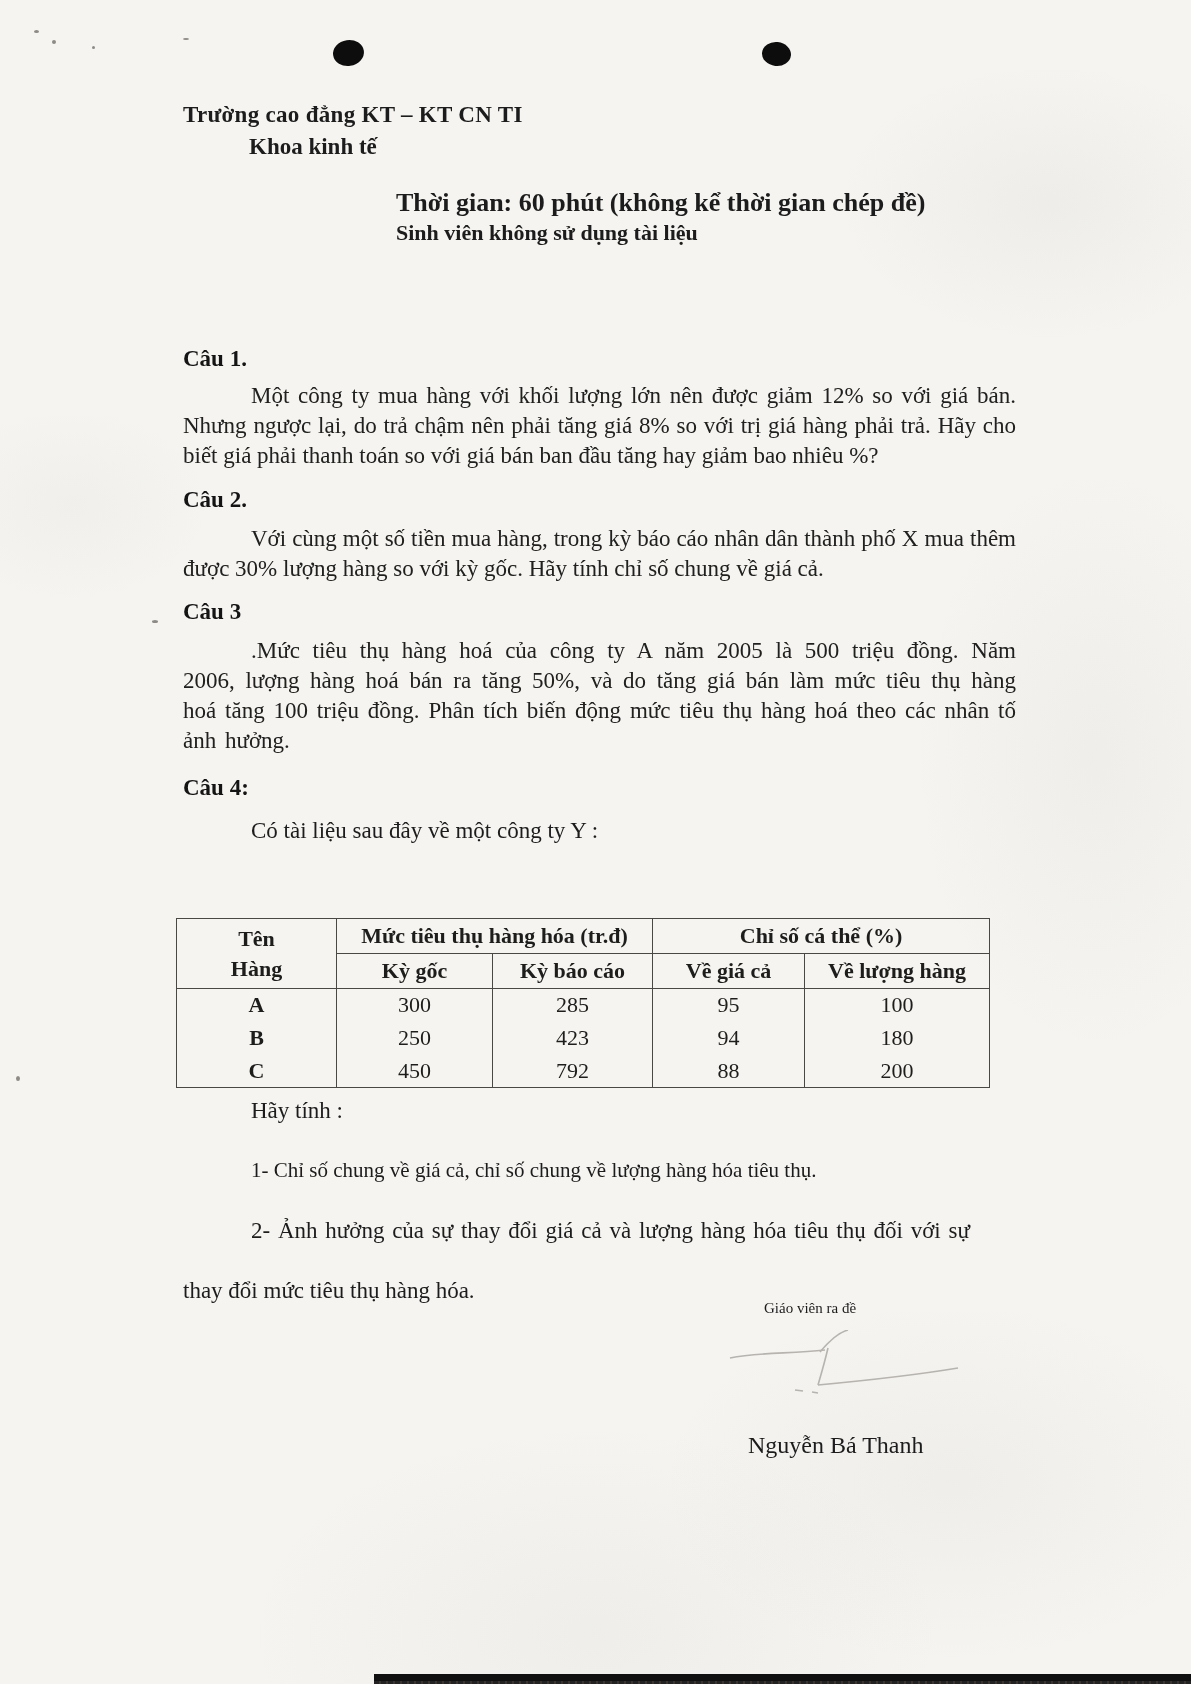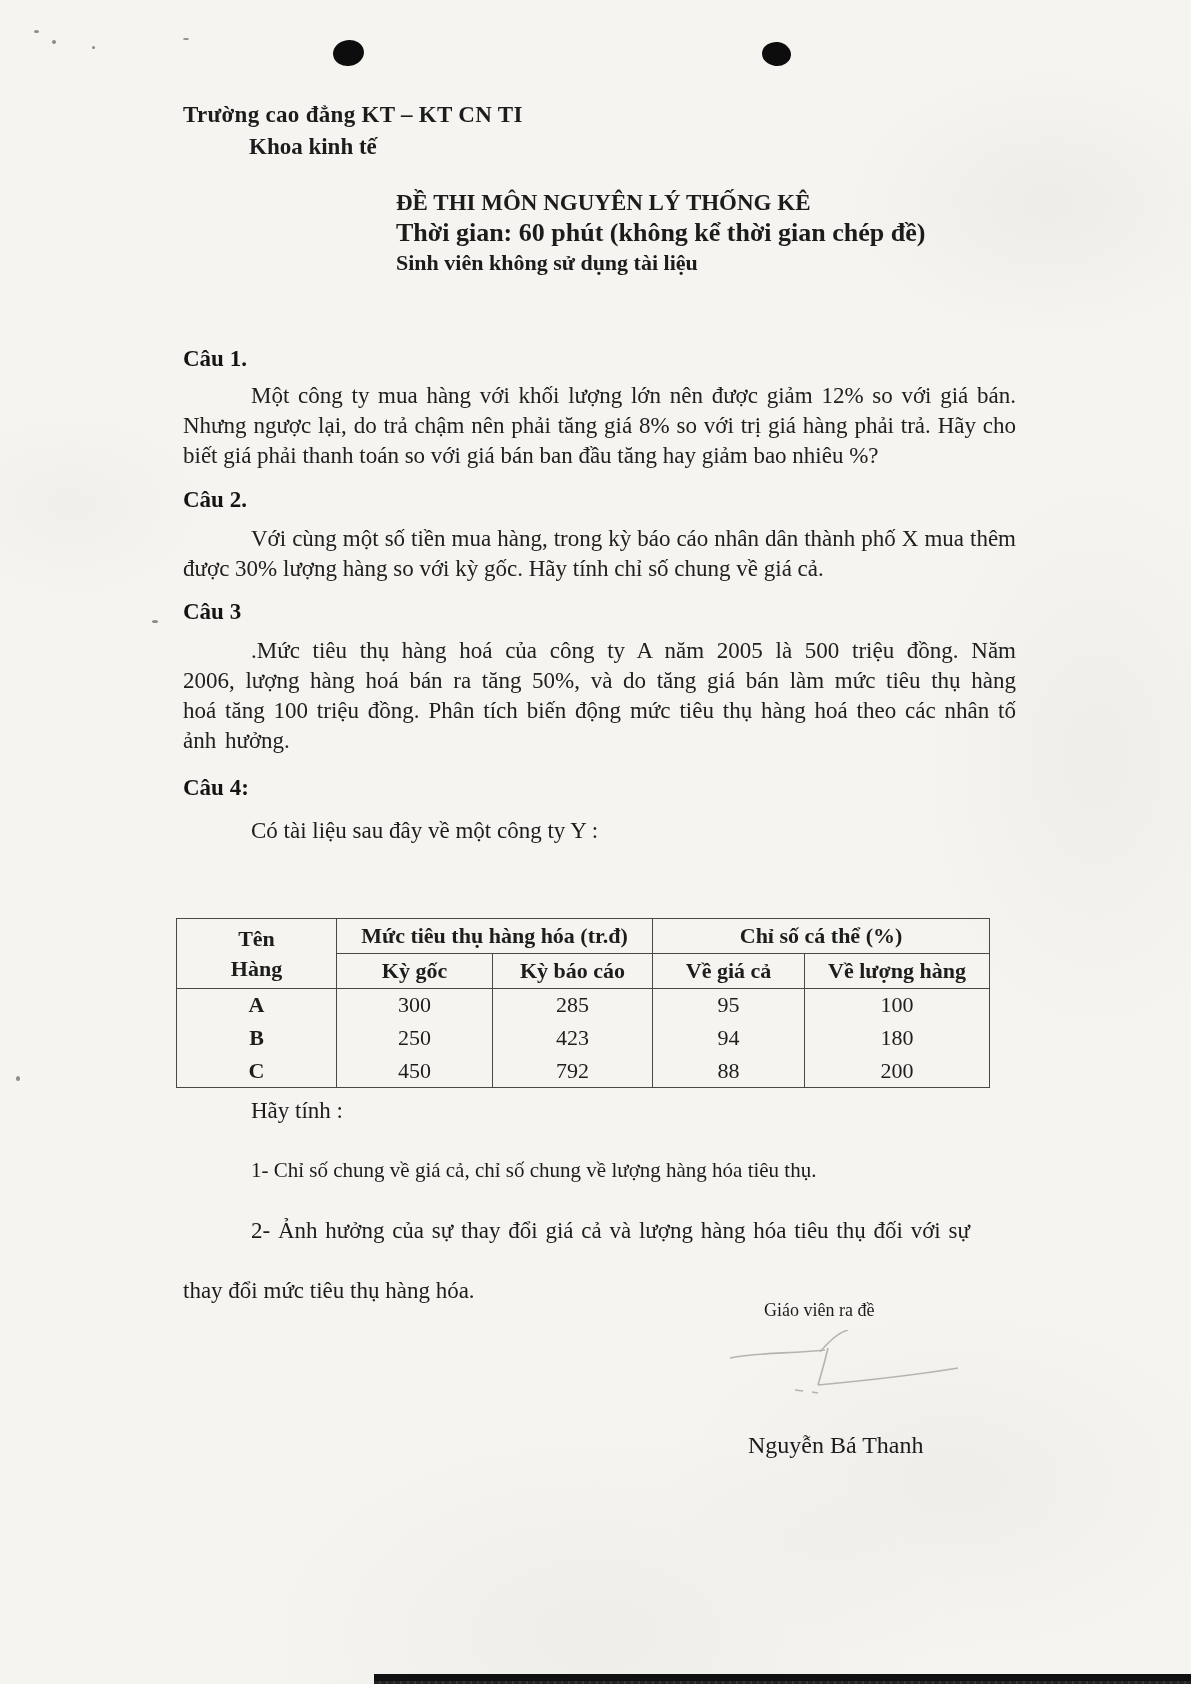--- a/index.html
+++ b/index.html
@@ -56,21 +56,20 @@
 <div class="speck" style="left:52px;top:40px;width:4px;height:4px;"></div>
 <div class="speck" style="left:92px;top:46px;width:3px;height:3px;"></div>
 <div class="speck" style="left:183px;top:38px;width:6px;height:2px;"></div>
 <div class="speck" style="left:152px;top:620px;width:6px;height:3px;"></div>
 <div class="speck" style="left:16px;top:1076px;width:4px;height:5px;"></div>
 
 <div class="abs bold" style="left:183px;top:102px;font-size:23px;letter-spacing:.3px;">Trường cao đẳng KT – KT CN TI</div>
 <div class="abs bold" style="left:249px;top:134px;font-size:23px;">Khoa kinh tế</div>
 
 <div class="abs" style="left:396px;top:188px;line-height:30px;">
-  <div class="bold" style="font-size:23px;">ĐỀ THI MÔN NGUYÊN LÝ THỐNG KÊ</div>
   <div class="bold" style="font-size:26px;">Thời gian: 60 phút (không kể thời gian chép đề)</div>
   <div class="bold" style="font-size:22px;">Sinh viên không sử dụng tài liệu</div>
 </div>
 
 <div class="abs qlabel" style="left:183px;top:346px;">Câu 1.</div>
 <div class="abs para" style="left:183px;top:381px;">Một công ty mua hàng với khối lượng lớn nên được giảm 12% so với giá bán. Nhưng ngược lại, do trả chậm nên phải tăng giá 8% so với trị giá hàng phải trả. Hãy cho biết giá phải thanh toán so với giá bán ban đầu tăng hay giảm bao nhiêu %?</div>
 
 <div class="abs qlabel" style="left:183px;top:487px;">Câu 2.</div>
 <div class="abs para" style="left:183px;top:524px;">Với cùng một số tiền mua hàng, trong kỳ báo cáo nhân dân thành phố X mua thêm được 30% lượng hàng so với kỳ gốc. Hãy tính chỉ số chung về giá cả.</div>
 
@@ -127,21 +126,21 @@
       </tr>
     </tbody>
   </table>
 </div>
 
 <div class="abs" style="left:251px;top:1098px;font-size:23px;">Hãy tính :</div>
 <div class="abs" style="left:251px;top:1158px;font-size:21px;">1- Chỉ số chung về giá cả, chỉ số chung về lượng hàng hóa tiêu thụ.</div>
 <div class="abs" style="left:251px;top:1218px;font-size:23px;word-spacing:2px;">2- Ảnh hưởng của sự thay đổi giá cả và lượng hàng hóa tiêu thụ đối với sự</div>
 <div class="abs" style="left:183px;top:1278px;font-size:23px;">thay đổi mức tiêu thụ hàng hóa.</div>
 
-<div class="abs" style="left:764px;top:1300px;font-size:18px;">Giáo  viên ra đề</div>
+<div class="abs" style="left:764px;top:1300px;font-size:15px;">Giáo  viên ra đề</div>
 
 <svg class="abs" style="left:700px;top:1330px;" width="280" height="110" viewBox="0 0 280 110">
   <path class="sig-line" d="M30,28 C60,22 90,24 125,20"></path>
   <path class="sig-line" d="M120,22 C130,10 140,2 148,0"></path>
   <path class="sig-line" d="M128,18 C124,35 120,48 118,55"></path>
   <path class="sig-line" d="M118,55 C150,52 210,46 258,38"></path>
   <path class="sig-line" d="M95,60 l8,1 M112,62 l6,1"></path>
 </svg>
 
 <div class="abs" style="left:748px;top:1432px;font-size:24px;">Nguyễn Bá Thanh</div>

